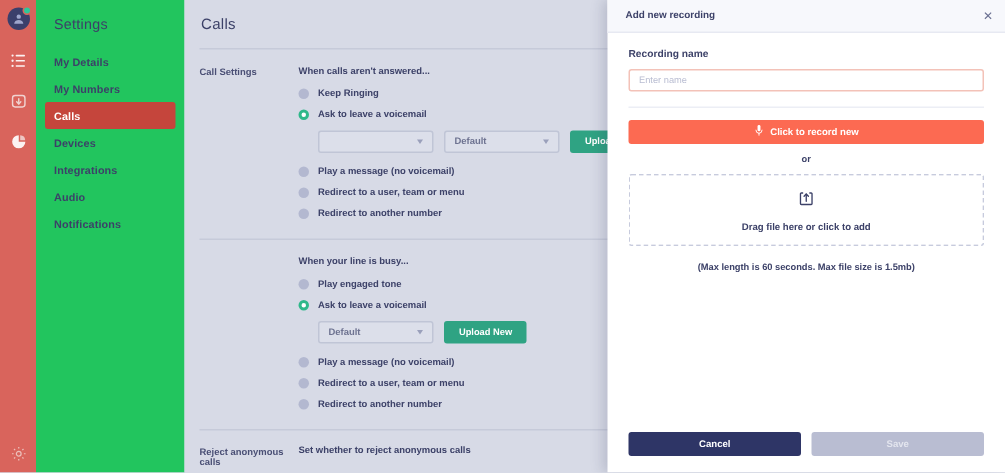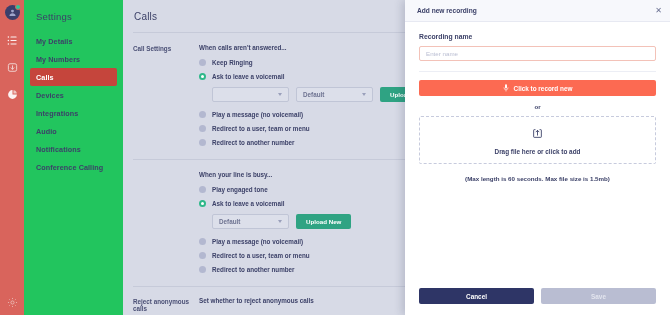--- a/index.html
+++ b/index.html
@@ -216,21 +216,20 @@
   <div class="side">
     <div class="side-title">Settings</div>
     <div class="side-list">
       <div class="side-item">My Details</div>
       <div class="side-item">My Numbers</div>
       <div class="side-item active">Calls</div>
       <div class="side-item">Devices</div>
       <div class="side-item">Integrations</div>
       <div class="side-item">Audio</div>
       <div class="side-item">Notifications</div>
-      <div class="side-item">Conference Calling</div>
     </div>
   </div>
 
   <div class="main">
     <div class="main-header">
       <div class="main-title">Calls</div>
     </div>
     <div class="hr"></div>
 
     <div class="row">

